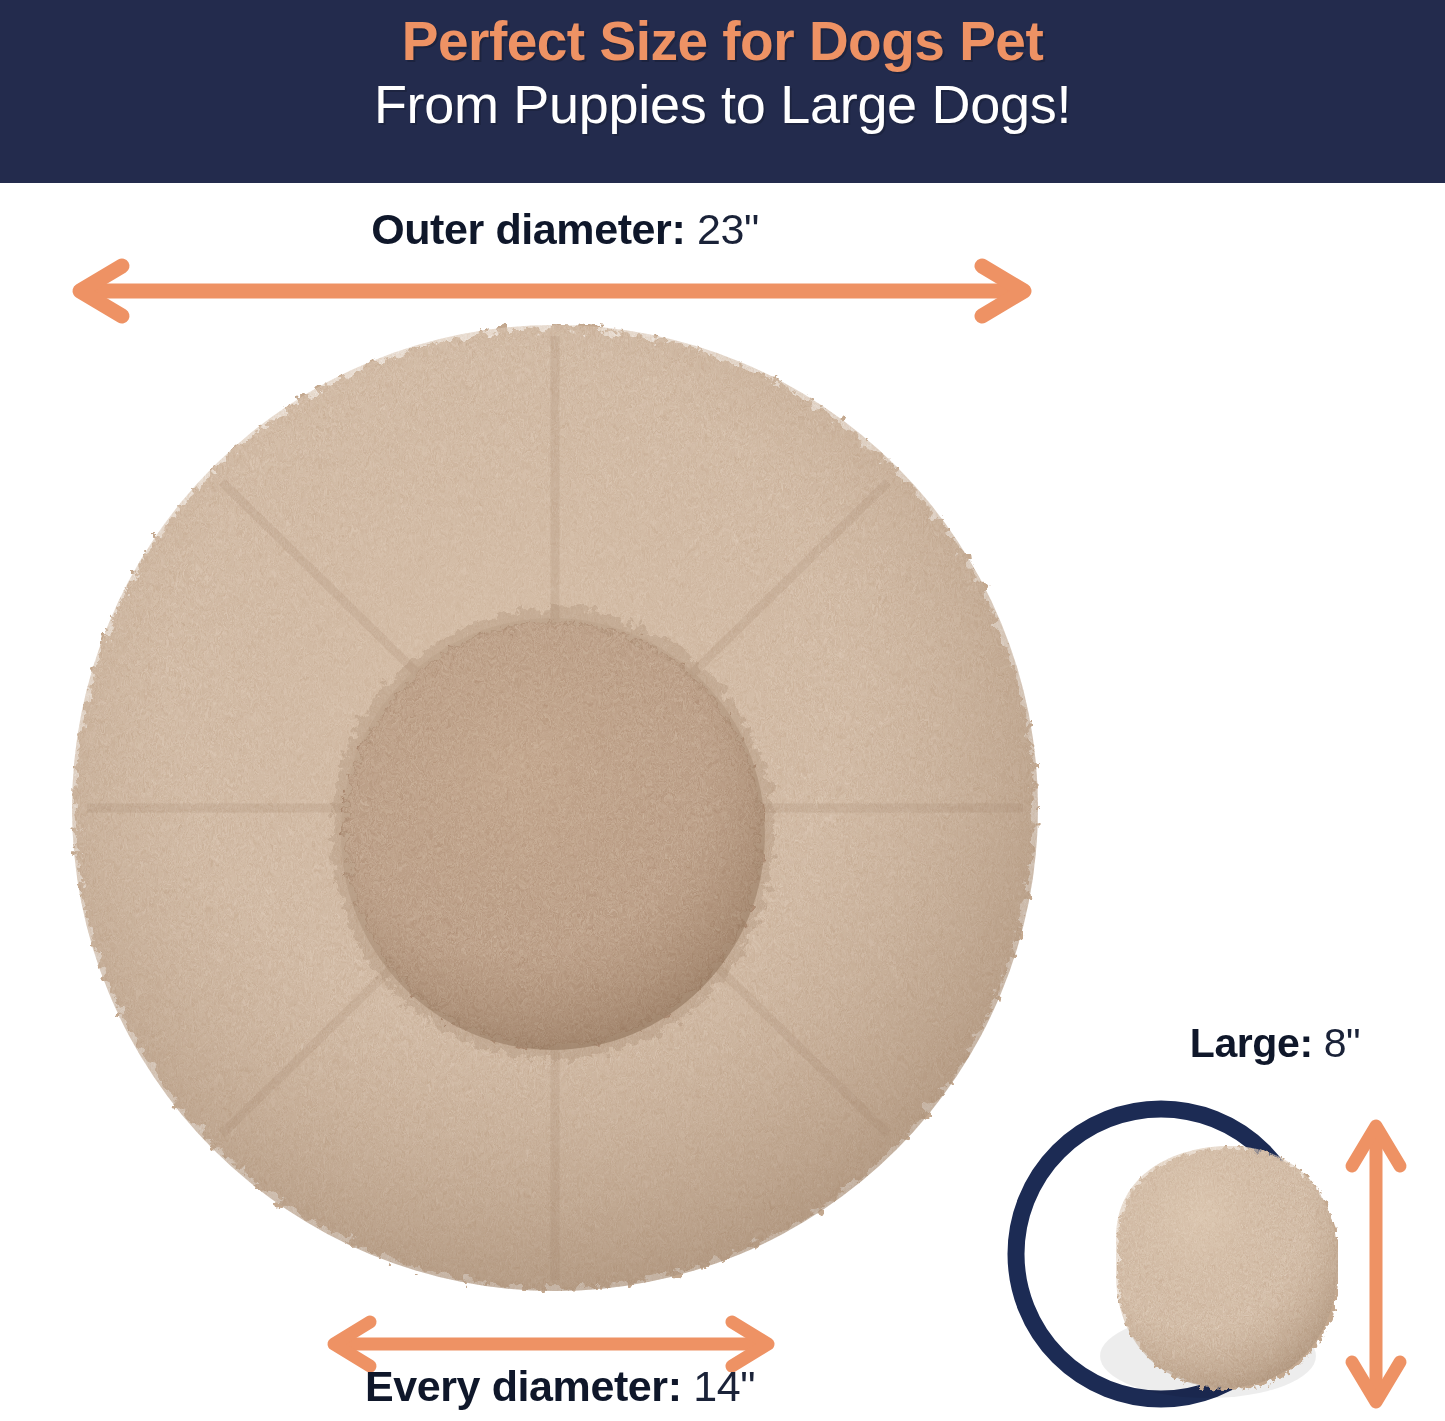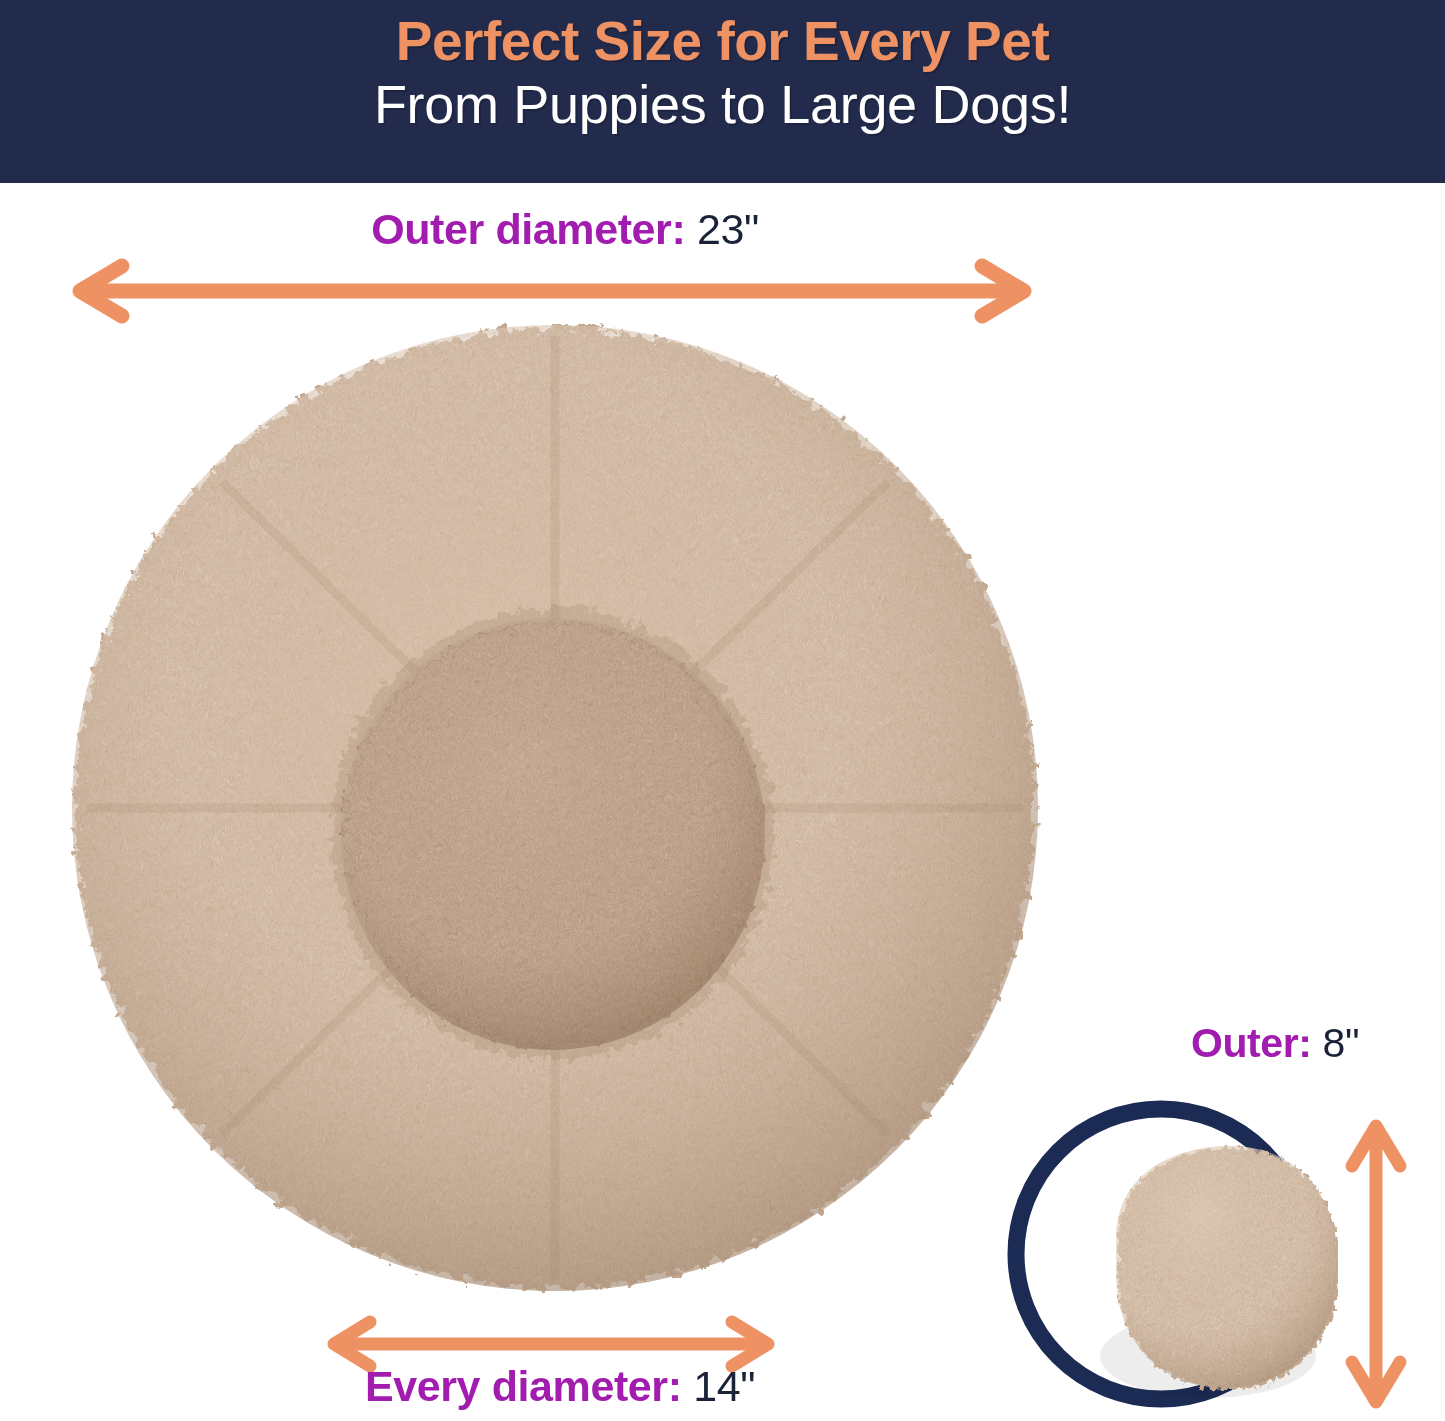--- a/index.html
+++ b/index.html
@@ -50,21 +50,21 @@
   }
 
   
   .dim-label {
     position: absolute;
     white-space: nowrap;
     font-size: 43px;
     font-weight: bold;
     letter-spacing: -0.4px;
   }
-  .dim-label .dim-name { color: #a21caf; margin-left: 20px; }
+  .dim-label .dim-name { color: #0f172a; margin-left: 20px; }
   .dim-label .dim-value { color: #1A2238; font-weight: normal; }
 
   #outer-diameter-label {
     left: 0; top: 205px;
     width: 1110px;
     text-align: center;
   }
   #inner-diameter-label {
     left: 0; top: 1362px;
     width: 1100px;
@@ -102,21 +102,21 @@
     height: 333px;
   }
   #side-view-inset svg { display: block; }
 </style>
 </head>
 <body>
 
 <div id="page">
 
   <div id="header-banner">
-    <div id="headline-primary">Perfect Size for Every Pet</div>
+    <div id="headline-primary">Perfect Size for Dogs Pet</div>
     <div id="headline-secondary">From Puppies to Large Dogs!</div>
   </div>
 
   <div id="outer-diameter-label" class="dim-label">
     <span class="dim-name">Outer diameter:</span>
     <span class="dim-value">23"</span>
   </div>
 
   <svg id="outer-diameter-arrow" class="arrow-svg" width="984" height="66" viewBox="0 0 984 66">
     <g stroke="#EE9264" stroke-width="15" stroke-linecap="round" stroke-linejoin="round" fill="none">
@@ -200,21 +200,21 @@
       <g clip-path="url(#clipInner)">
         <rect x="260" y="290" width="460" height="460" filter="url(#furInner)" opacity="0.96"></rect>
         <rect x="260" y="290" width="460" height="460" fill="url(#innerShade)"></rect>
       </g>
 
       <ellipse cx="485" cy="512" rx="214" ry="218" fill="none" stroke="#8A6A50" stroke-width="16" opacity="0.18" filter="url(#raggedEdge)"></ellipse>
     </svg>
   </div>
 
   <div id="height-label" class="dim-label">
-    <span class="dim-name">Outer:</span>
+    <span class="dim-name">Large:</span>
     <span class="dim-value">8"</span>
   </div>
 
   <div id="side-view-inset">
     <svg width="340" height="333" viewBox="0 0 340 333">
       <defs>
         <filter id="furSide" x="-14%" y="-14%" width="128%" height="128%">
           <feTurbulence type="fractalNoise" baseFrequency="0.80 0.30" numOctaves="4" seed="23" result="n1"></feTurbulence>
           <feColorMatrix in="n1" type="matrix" values="0 0 0 0 0.80
                     0 0 0 0 0.69

